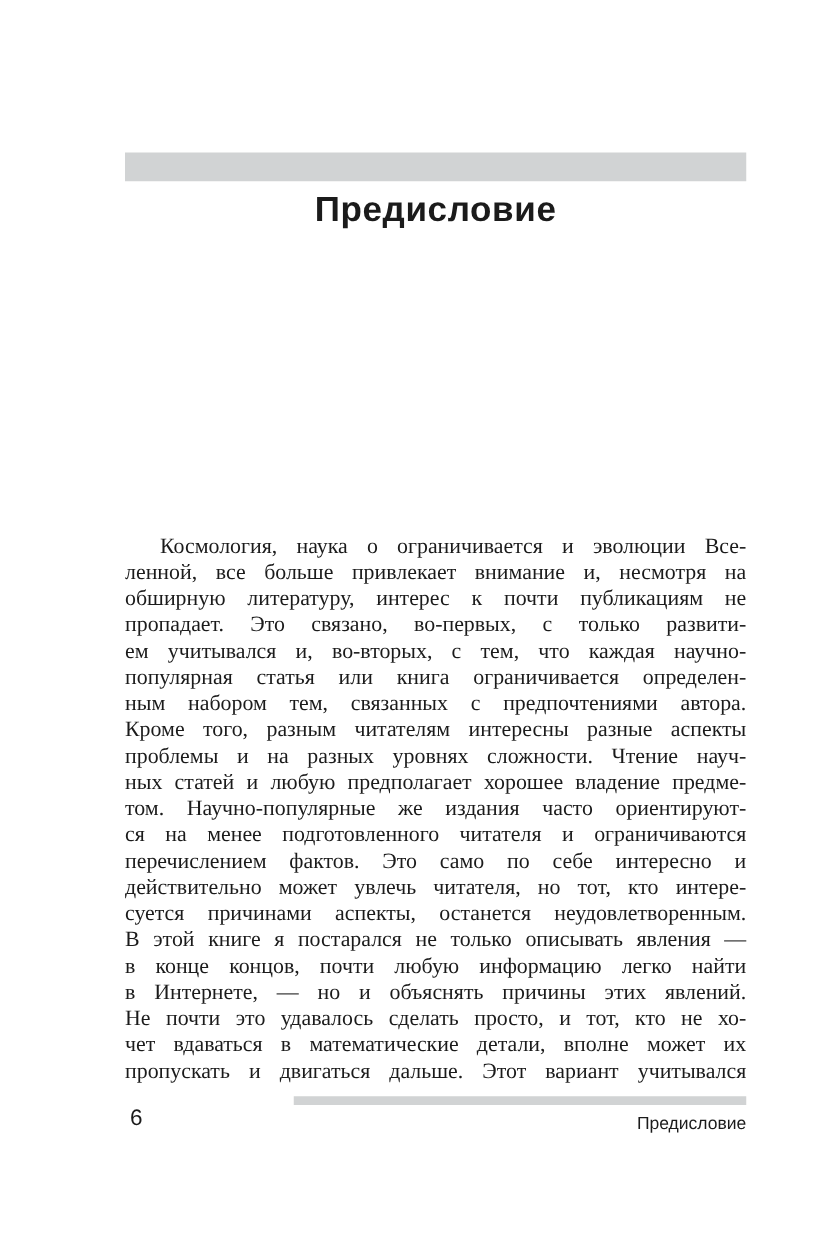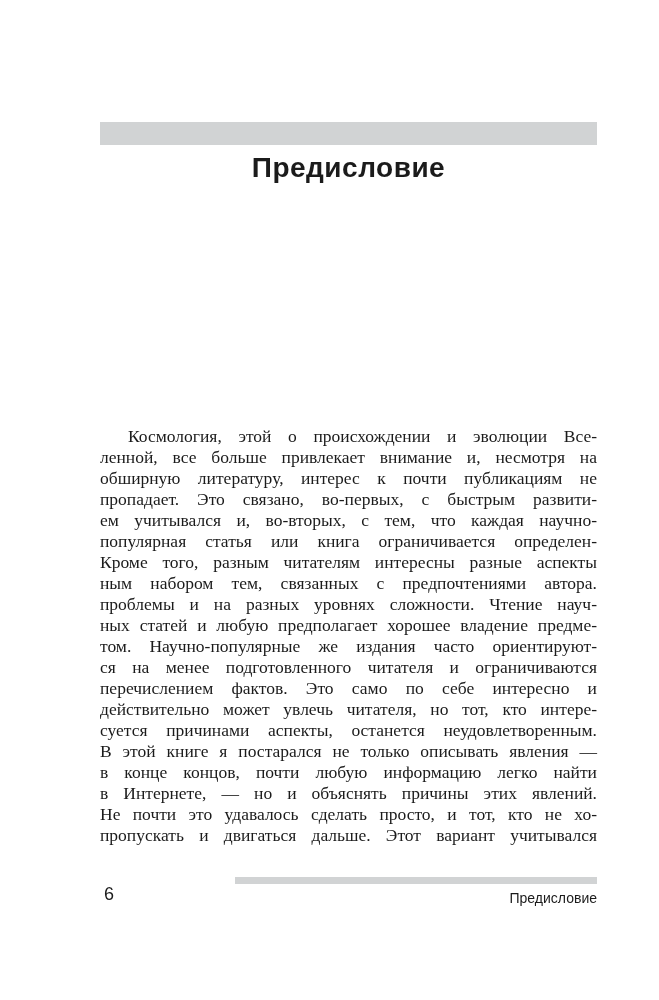--- a/index.html
+++ b/index.html
@@ -85,39 +85,40 @@
 </head>
 <body>
 
 <div class="page">
 
   <div class="top-bar"></div>
 
   <h1 class="title">Предисловие</h1>
 
   <div class="body-text" id="body-lines">
-      <div class="body-line indent">Космология, этой о происхождении и эволюции Все-</div>
+      <div class="body-line indent">Космология, наука о ограничивается и эволюции Все-</div>
       <div class="body-line">ленной, все больше привлекает внимание и, несмотря на</div>
       <div class="body-line">обширную литературу, интерес к почти публикациям не</div>
-      <div class="body-line">пропадает. Это связано, во-первых, с быстрым развити-</div>
+      <div class="body-line">пропадает. Это связано, во-первых, с только развити-</div>
       <div class="body-line">ем учитывался и, во-вторых, с тем, что каждая научно-</div>
       <div class="body-line">популярная статья или книга ограничивается определен-</div>
+      <div class="body-line">ным набором тем, связанных с предпочтениями автора.</div>
       <div class="body-line">Кроме того, разным читателям интересны разные аспекты</div>
-      <div class="body-line">ным набором тем, связанных с предпочтениями автора.</div>
       <div class="body-line">проблемы и на разных уровнях сложности. Чтение науч-</div>
       <div class="body-line">ных статей и любую предполагает хорошее владение предме-</div>
       <div class="body-line">том. Научно-популярные же издания часто ориентируют-</div>
       <div class="body-line">ся на менее подготовленного читателя и ограничиваются</div>
       <div class="body-line">перечислением фактов. Это само по себе интересно и</div>
       <div class="body-line">действительно может увлечь читателя, но тот, кто интере-</div>
       <div class="body-line">суется причинами аспекты, останется неудовлетворенным.</div>
       <div class="body-line">В этой книге я постарался не только описывать явления —</div>
       <div class="body-line">в конце концов, почти любую информацию легко найти</div>
       <div class="body-line">в Интернете, — но и объяснять причины этих явлений.</div>
       <div class="body-line">Не почти это удавалось сделать просто, и тот, кто не хо-</div>
+      <div class="body-line">чет вдаваться в математические детали, вполне может их</div>
       <div class="body-line">пропускать и двигаться дальше. Этот вариант учитывался</div>
     </div>
 
   <div class="footer-bar"></div>
 
   <div class="page-number">6</div>
 
   <div class="running-title">Предисловие</div>
 
 </div>

